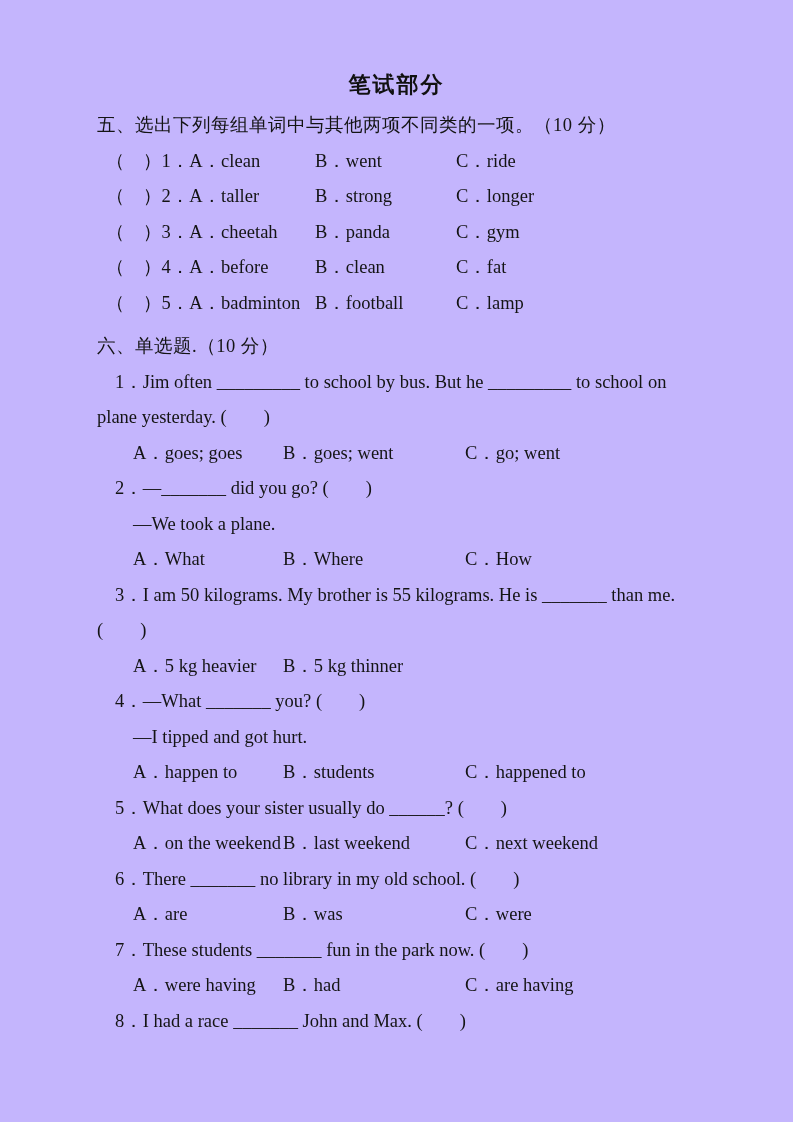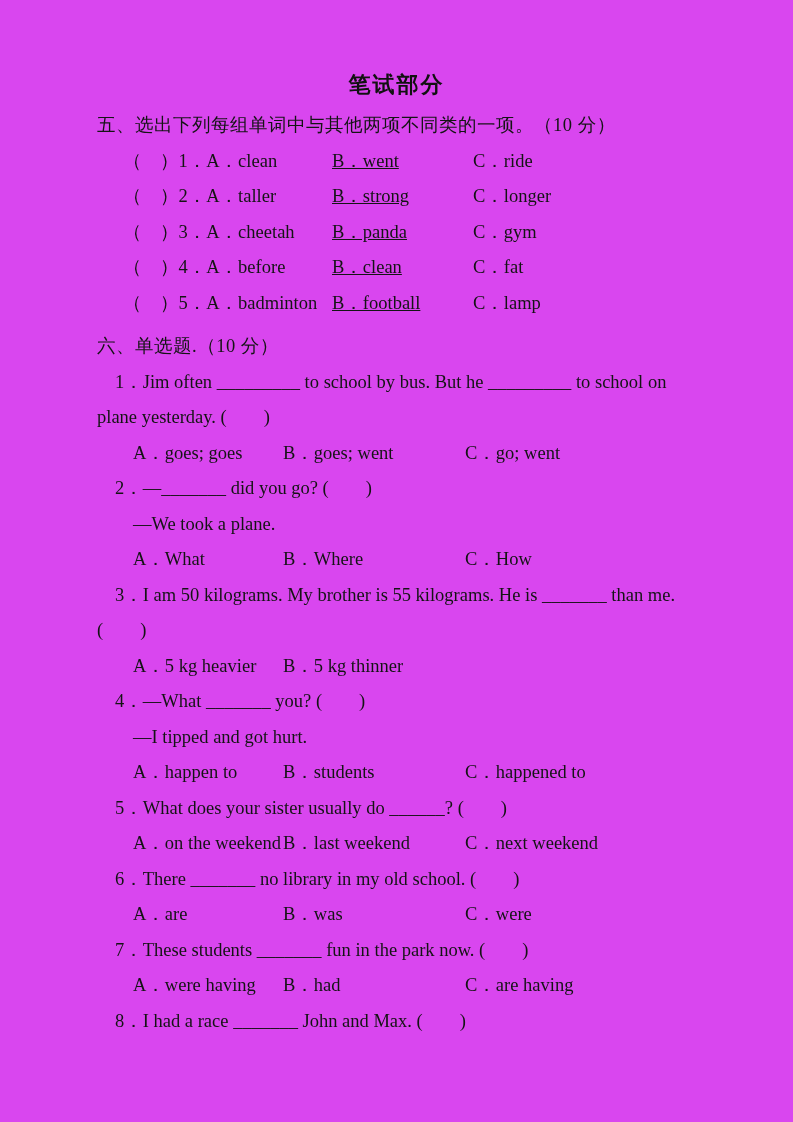--- a/index.html
+++ b/index.html
@@ -1,20 +1,20 @@
 <!DOCTYPE html>
 <html><head>
 <meta charset="utf-8">
 <style>
   html,body { margin:0; padding:0; background:#e8e8e8; }
   .page {
     position:relative;
     width:793px; height:1122px;
     margin:0 auto;
-    background:#d946ef;
+    background:#c4b5fd;
     overflow:hidden;
     font-family:"Liberation Serif","DejaVu Serif",serif;
     font-size:18.5px;
     color:#141414;
   }
   .title {
     margin:0;
     padding-top:70px;
     text-align:center;
     font-family:"Liberation Sans","DejaVu Sans",sans-serif;
@@ -27,22 +27,22 @@
   .line {
     height:35.5px;
     line-height:35.5px;
     white-space:nowrap;
   }
   .heading { letter-spacing:0.5px;margin-top:8px; }
   .ind-q { padding-left:18px; }   
   .ind-o { padding-left:36px;align-items:flex-end; }   
   .ind-p { padding-left:9px;  }   
   .wgrow { display:flex; }
-  .wgrow .c1 { min-width:209px;margin-left:17px; }
-  .wgrow .c2 { min-width:141px;text-decoration:underline; }
+  .wgrow .c1 { min-width:209px; }
+  .wgrow .c2 { min-width:141px; }
   .optrow { display:flex; }
   .optrow .oa { min-width:150px; }
   .optrow .ob { min-width:182px; }
 </style>
 </head>
 <body>
 
 <div class="page">
 
   <h1 class="title">笔试部分</h1>

